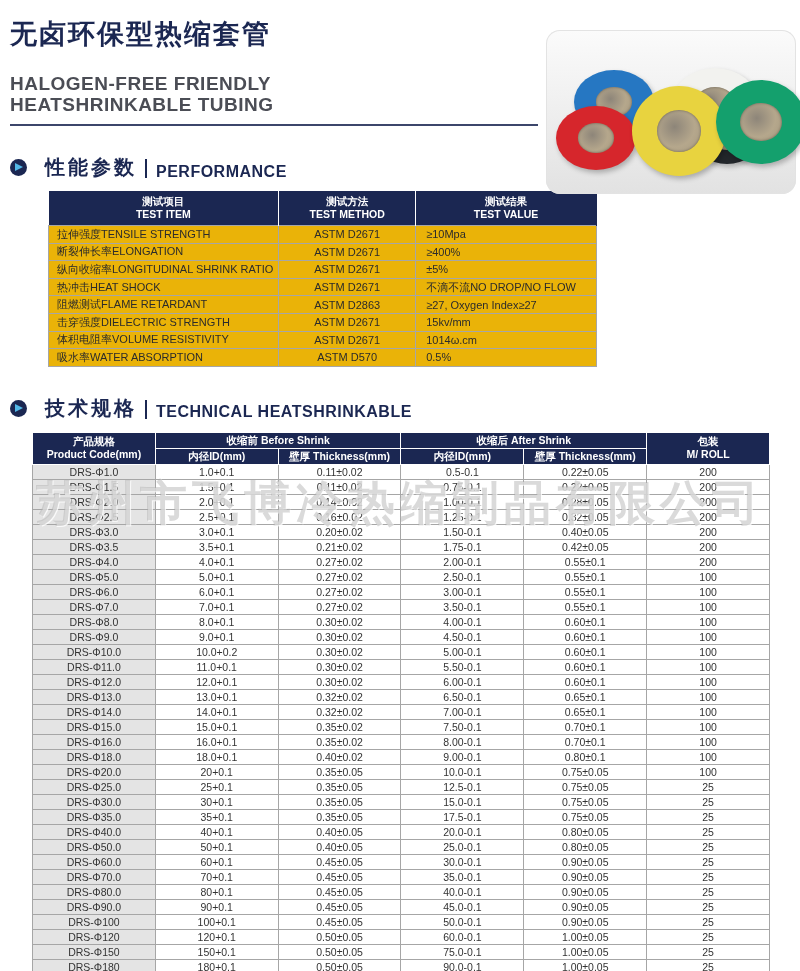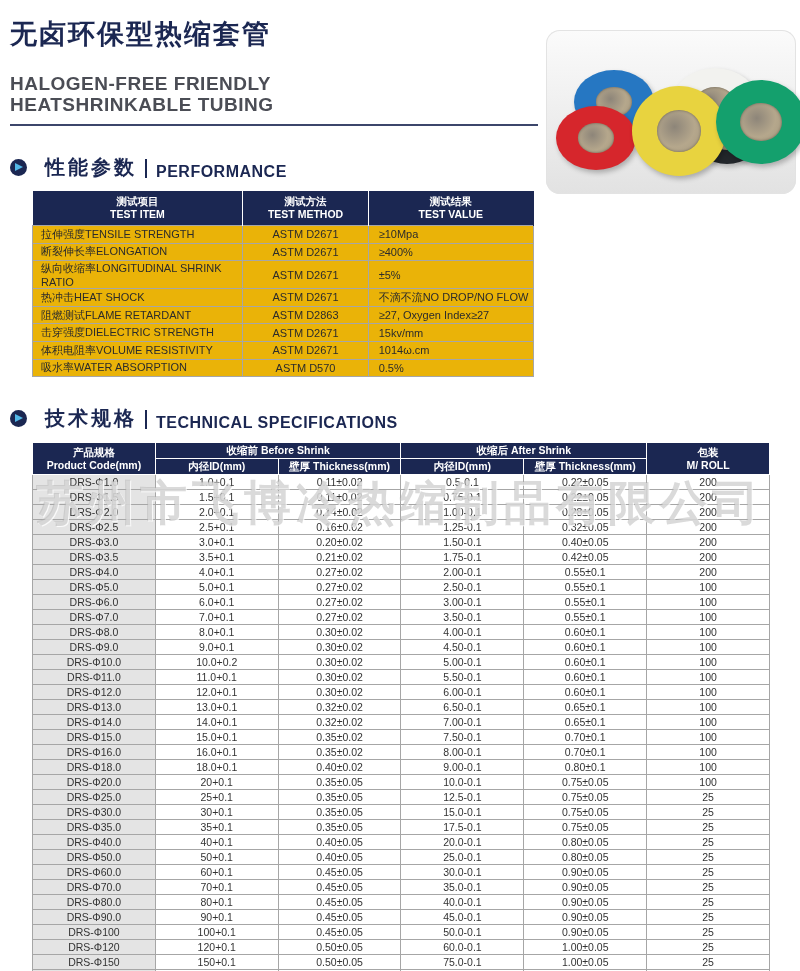--- a/index.html
+++ b/index.html
@@ -33,21 +33,21 @@
   .sec-head { display:flex; align-items:center; margin:28px 0 10px 10px; }
   .sec-icon { width:17px; height:17px; border-radius:50%; background:var(--navy,#1e2b5b); position:relative; margin-right:9px; flex:0 0 auto; }
   .sec-icon .arr { position:absolute; left:5px; top:4px; width:0; height:0;
     border-top:4.5px solid transparent; border-bottom:4.5px solid transparent;
     border-left:8px solid var(--accent,#52b8e8); }
   .sec-zh { font-size:20px; font-weight:bold; color:var(--navy,#1e2b5b); letter-spacing:3px;margin-left:9px; }
   .sec-sep { width:2px; height:19px; background:var(--navy,#1e2b5b); margin:2px 9px 0 8px; }
   .sec-en { font-size:16px; font-weight:bold; color:var(--navy,#1e2b5b); letter-spacing:0.5px; margin-top:8px; }
   
   table { border-collapse:collapse; table-layout:fixed; }
-  .perf-table { margin-left:32px; width:502px; }
+  .perf-table { margin-left:48px; width:549px; }
   .perf-table thead th { background:var(--navy,#1e2b5b); color:#fff; font-size:10.5px; font-weight:bold;
     padding:4px 2px; line-height:13px; border-right:1px solid #fff; text-align:center; }
   .perf-table thead th:last-child { border-right:1px solid var(--navy,#1e2b5b); }
   .perf-table col.p0 { width:42%; } .perf-table col.p1 { width:25%; } .perf-table col.p2 { width:33%; }
   .perf-table tbody td { border:1px solid var(--border-gray,#a6a6a6); font-size:11px; color:var(--body-text,#2b2b2b);
     height:17.6px; padding:0 4px; background:#eab308; }
   .perf-table td.pc0 { text-align:left; padding-left:8px; }
   .perf-table td.pc1 { text-align:center; }
   .perf-table td.pc2 { text-align:left; padding-left:10px; }
   
@@ -173,21 +173,21 @@
       </tr>
     </tbody>
 </table>
 
 <div class="sec-head">
   <span class="sec-icon">
       <span class="arr"></span>
     </span>
   <span class="sec-zh">技术规格</span>
   <span class="sec-sep"></span>
-  <span class="sec-en">TECHNICAL SPECIFICATIONS</span>
+  <span class="sec-en">TECHNICAL HEATSHRINKABLE</span>
 </div>
 
 <table class="spec-table">
   <colgroup>
       <col>
       <col>
       <col>
       <col>
       <col>
       <col>

